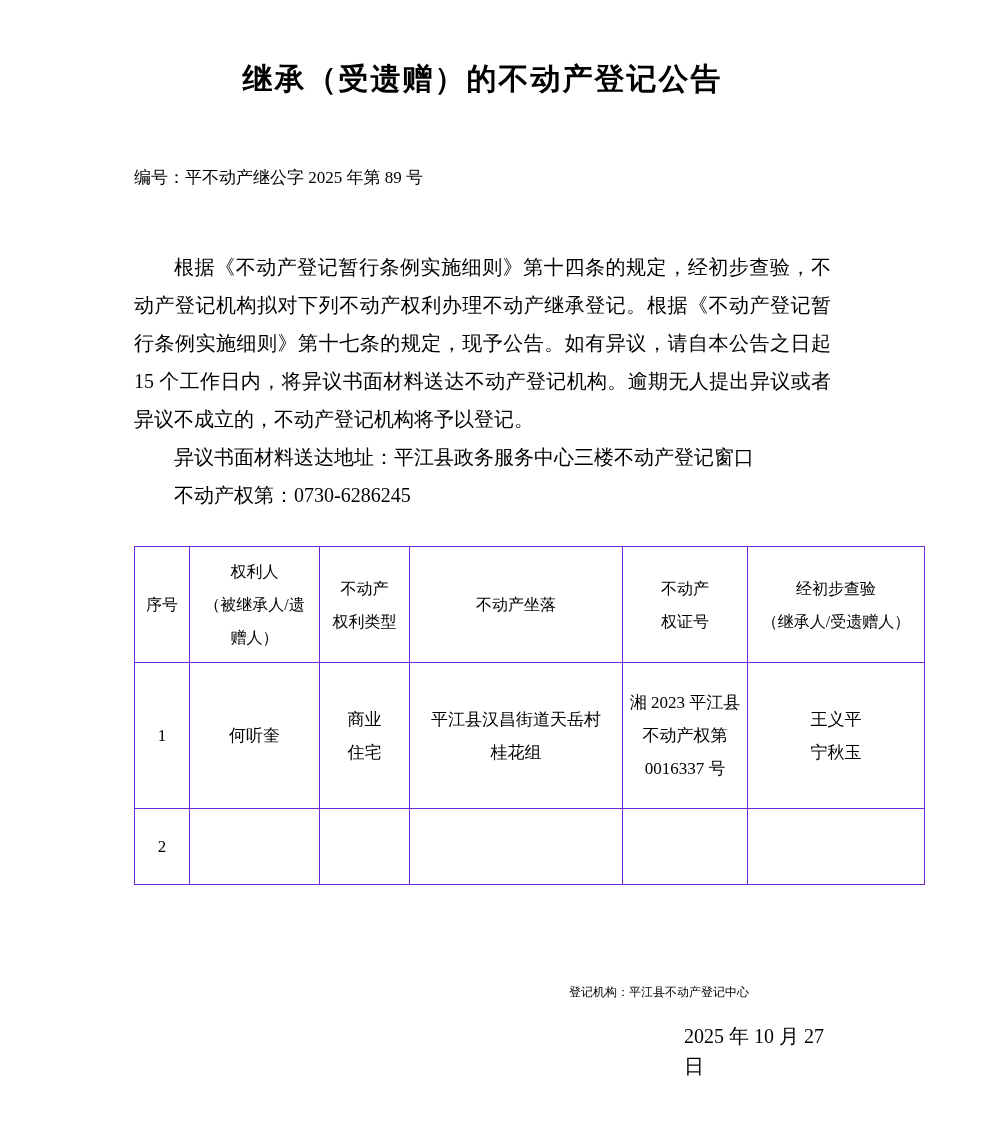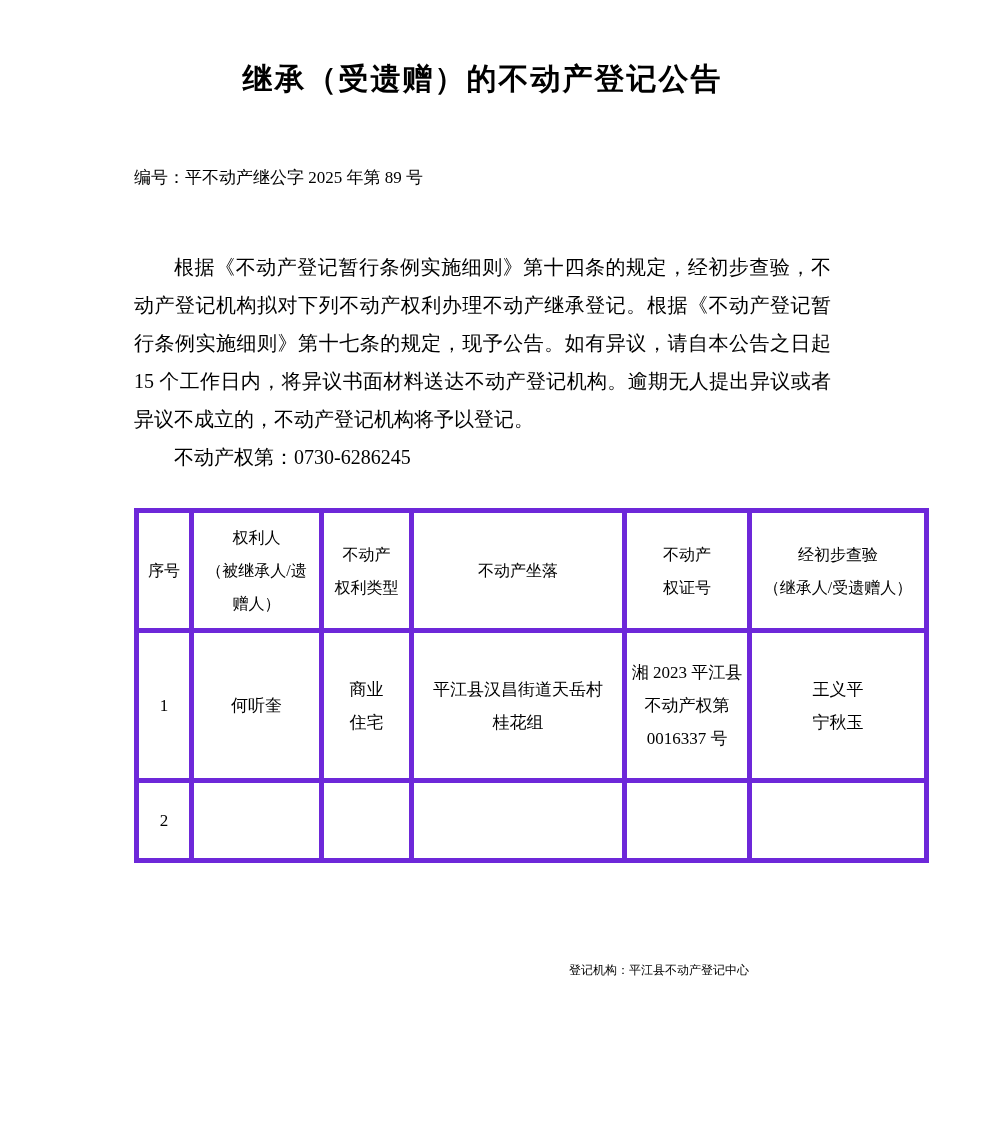--- a/index.html
+++ b/index.html
@@ -46,21 +46,21 @@
   .u {
     text-underline-offset: 5px;
   }
   .reg-table {
     border-collapse: collapse;
     table-layout: fixed;
     width: 790px;
     margin-top: 32px;
   }
   .reg-table td {
-    border: 5px solid #6d28d9;
+    border: 1px solid #6d28d9;
     text-align: center;
     vertical-align: middle;
     white-space: pre-line;
     padding: 4px 4px;
     font-weight: normal;
   }
   .head-row td {
     font-size: 16px;
     line-height: 33px;
     height: 107px;
@@ -93,20 +93,21 @@
 <body>
 
 <div class="page">
 
   <h1 class="title">继承（受遗赠）的不动产登记公告</h1>
 
   <div class="doc-number">编号：平不动产继公字 2025 年第 89 号</div>
 
   <p class="para first-para"><span>根据《不动产登记暂行条例实施细则》第十四条的规定，经初步查验，不动产登记机构拟对下列不动产权利办理不动产继承登记。根据《不动产登记暂行条例实施细则》第十七条的规定，现予公告。如有异议，请自本公告之日起 </span><span class="u">15</span><span> 个工作日内，将异议书面材料送达不动产登记机构。逾期无人提出异议或者异议不成立的，不动产登记机构将予以登记。</span></p>
 
+  <p class="para"><span>异议书面材料送达地址：</span><span class="u">平江县政务服务中心三楼不动产登记窗口</span></p>
 
   <p class="para"><span>不动产权第：</span><span class="u">0730-6286245</span></p>
 
   <table class="reg-table">
     <colgroup>
       <col style="width:55px">
       <col style="width:130px">
       <col style="width:90px">
       <col style="width:213px">
       <col style="width:125px">
@@ -144,14 +145,15 @@
         <td></td>
         <td></td>
         <td></td>
         <td></td>
         <td></td>
       </tr>
     </tbody>
   </table>
 
   <div class="footer-org">登记机构：平江县不动产登记中心</div>
+  <div class="footer-date">2025 年 10 月 27 日</div>
 
 </div>
 
 </body></html>

